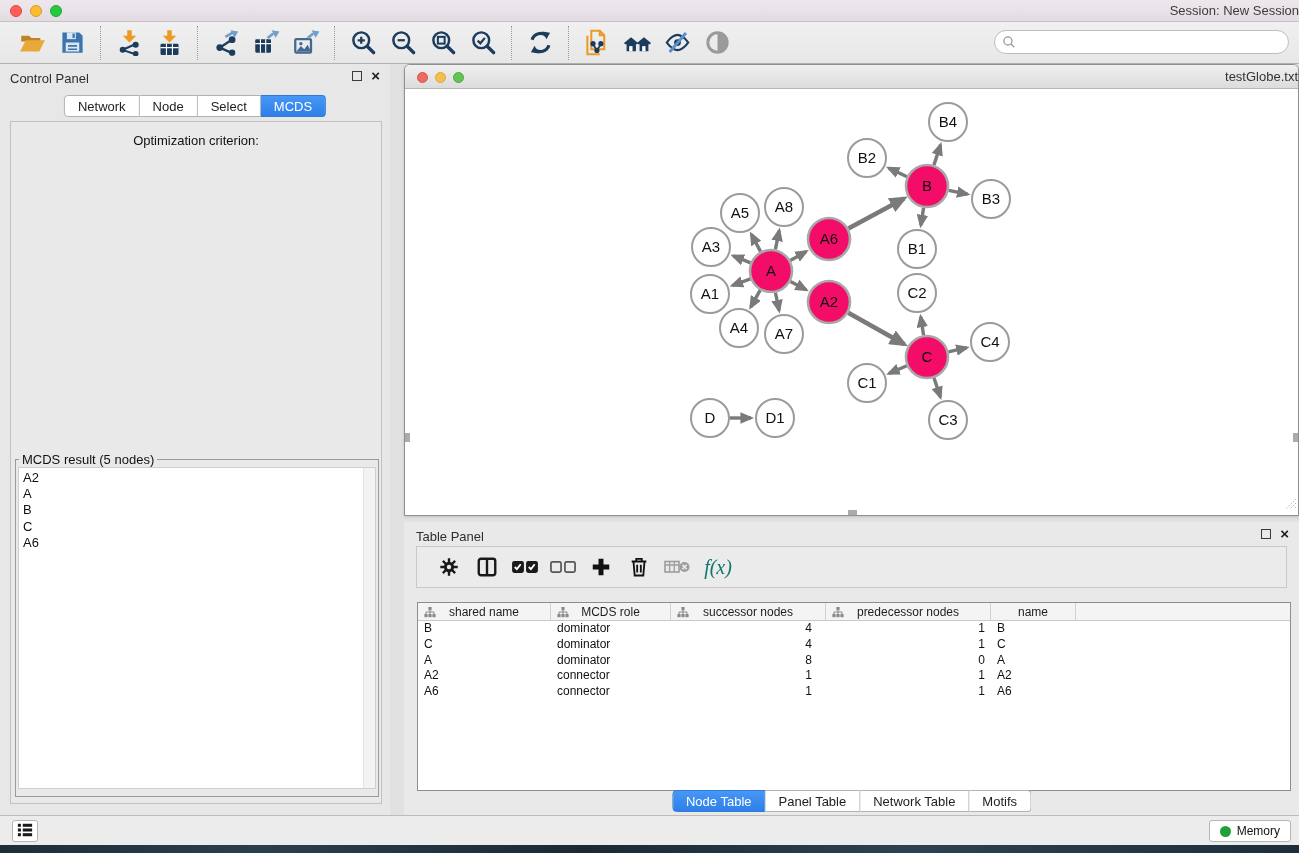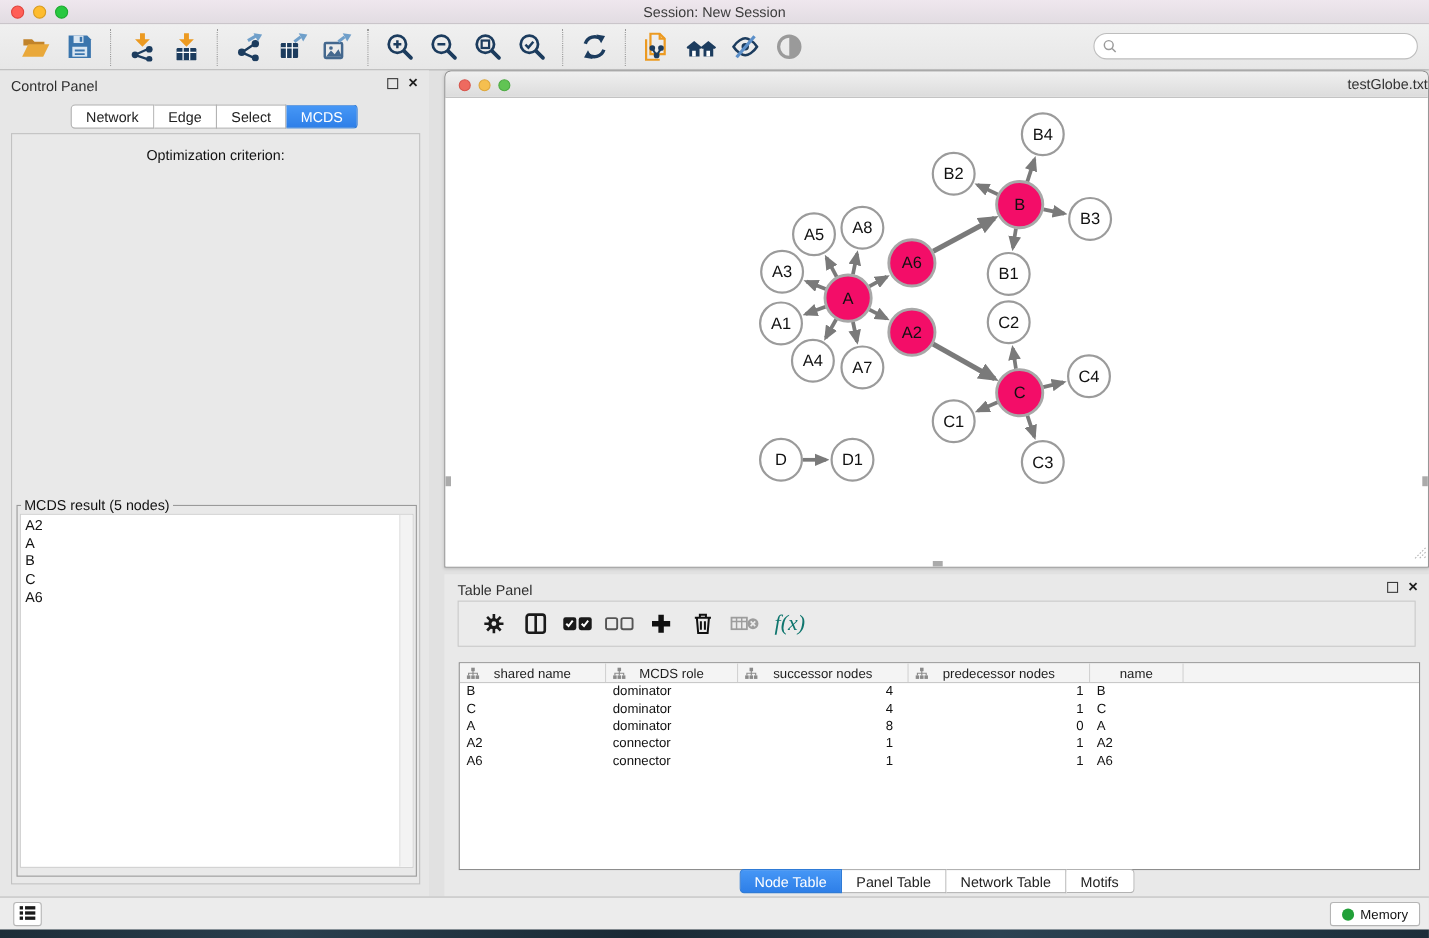--- a/index.html
+++ b/index.html
@@ -12,21 +12,21 @@
   }
   :root{
     --accent:#4697f6; --accent-dark:#2e7fe8; --node-pink:#f30d68; --memory-green:#21a038;
   }
   
   .titlebar{
     position:absolute; left:0; top:0; width:1299px; height:22px;
     background:linear-gradient(#efe7ee,#e2dce2);
     border-bottom:1px solid #c8c2c8;
   }
-  .titlebar .title{ position:absolute; left:0; right:0; top:3px; text-align:center; font-size:13px; color:#3c3c3c;}
+  .titlebar .title{ position:absolute; left:0; right:0; top:3px; text-align:right; font-size:13px; color:#3c3c3c;}
   .lights{ position:absolute; left:10px; top:5px; display:flex; gap:8px;}
   .light{ width:12px;height:12px;border-radius:50%;}
   .light.red{background:#ff5f57;border:1px solid #e0443e;}
   .light.yellow{background:#febc2e;border:1px solid #d89c22;}
   .light.green{background:#28c840;border:1px solid #1eaa31;}
 
   .toolbar{
     position:absolute; left:0; top:22px; width:1299px; height:42px;
     background:linear-gradient(#f0f0f0,#e7e7e7);
     border-bottom:1px solid #b2b2b2;
@@ -319,21 +319,21 @@
 <div class="control-panel">
   <div class="panel-head">
     <span class="ptitle">Control Panel</span>
     <span class="winctrl" style="right:10px;">
       <span class="float"></span>
       <span class="close">×</span>
     </span>
   </div>
   <div class="seg cp-tabs" id="cp-tabs">
       <button class="segbtn">Network</button>
-      <button class="segbtn">Edge</button>
+      <button class="segbtn">Node</button>
       <button class="segbtn">Select</button>
       <button class="segbtn active">MCDS</button>
     </div>
   <div class="cp-body">
     <div class="opt-label">Optimization criterion:</div>
     <fieldset class="mcds-fieldset">
       <legend>MCDS result (5 nodes)</legend>
       <div class="mcds-list">
         <ul id="mcds-items">
             <li>A2</li>

